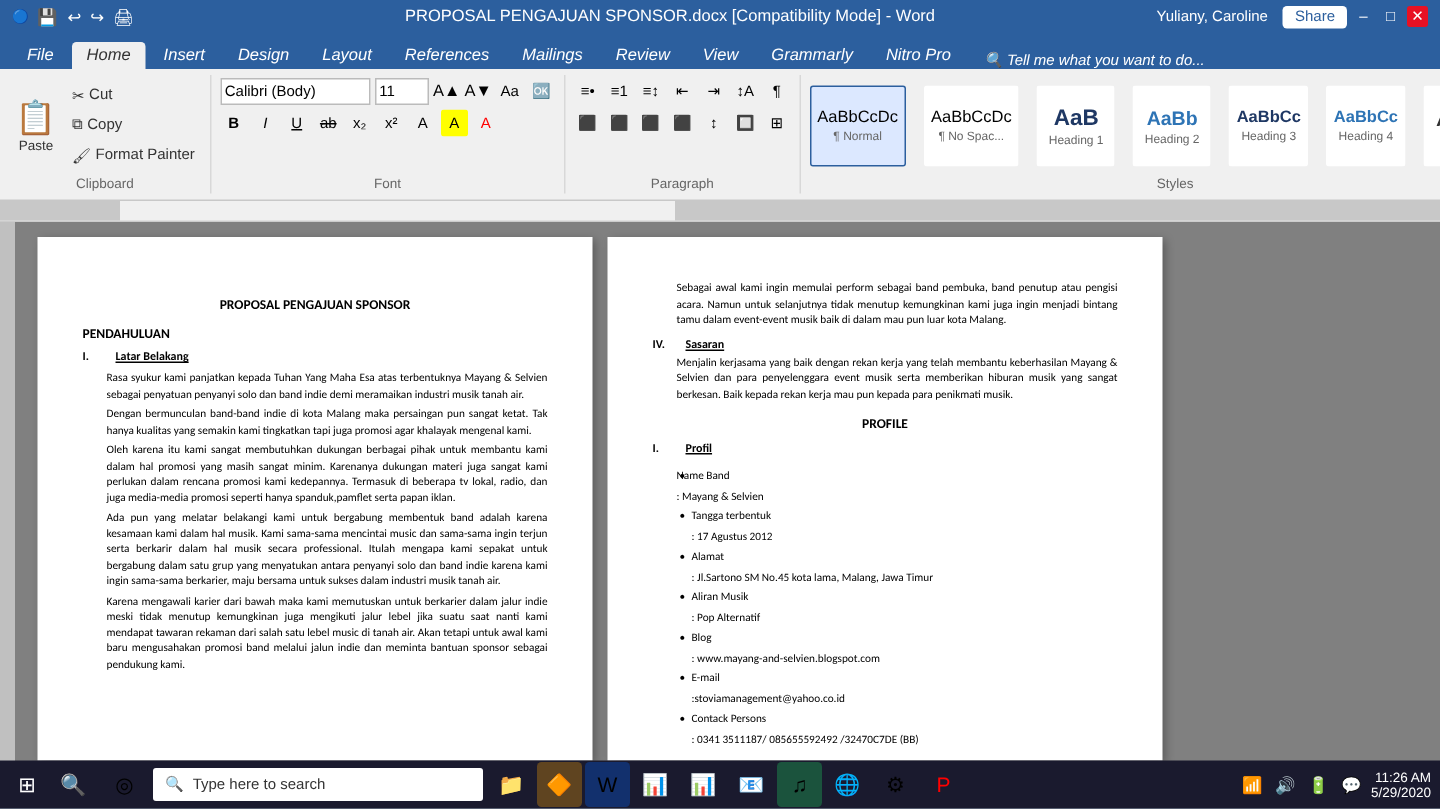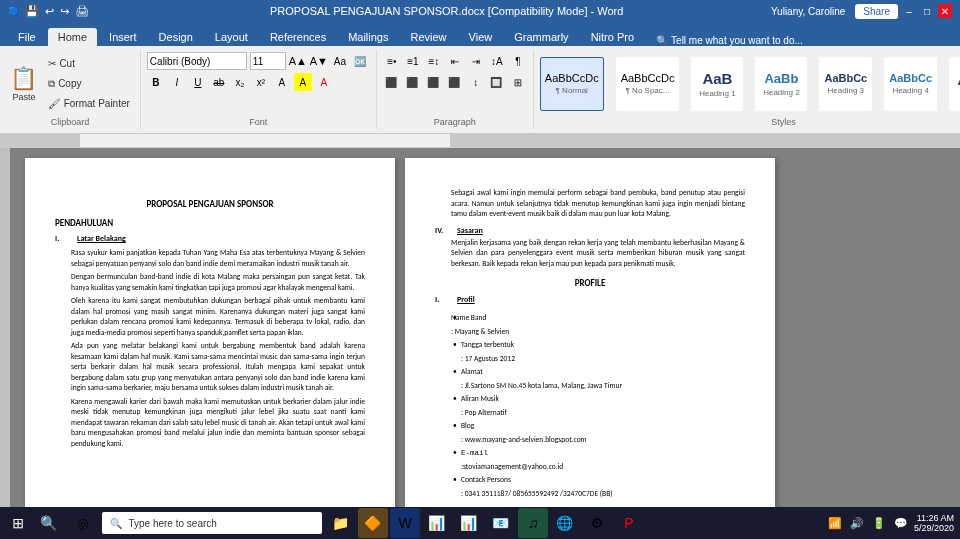--- a/index.html
+++ b/index.html
@@ -24,20 +24,21 @@
     .title-icon { font-size: 9px; }
 
     
     .ribbon-tabs {
       background: #2c5f9e;
       height: 24px;
       display: flex;
       align-items: flex-end;
       padding-left: 8px;
       gap: 2px;
+      font-style: italic;
     }
     .ribbon-tab {
       padding: 3px 10px;
       font-size: 11px;
       color: white;
       cursor: pointer;
       border-radius: 3px 3px 0 0;
     }
     .ribbon-tab.active {
       background: #f0f0f0;
@@ -489,21 +490,21 @@
           </div>
           <div class="bullet-item" style="display:flex;gap:4px;font-size:7.5px;margin-bottom:2px;">
             <span style="min-width:70px;">Aliran Musik</span>
             <span>: Pop Alternatif</span>
           </div>
           <div class="bullet-item" style="display:flex;gap:4px;font-size:7.5px;margin-bottom:2px;">
             <span style="min-width:70px;">Blog</span>
             <span>: www.mayang-and-selvien.blogspot.com</span>
           </div>
           <div class="bullet-item" style="display:flex;gap:4px;font-size:7.5px;margin-bottom:2px;">
-            <span style="min-width:70px;font-family:Liberation Mono, monospace;">E-mail</span>
+            <span style="min-width:70px;">E-mail</span>
             <span>:stoviamanagement@yahoo.co.id</span>
           </div>
           <div class="bullet-item" style="display:flex;gap:4px;font-size:7.5px;margin-bottom:2px;">
             <span style="min-width:70px;">Contack Persons</span>
             <span>: 0341 3511187/ 085655592492 /32470C7DE (BB)</span>
           </div>
         </div>
       </div>
 
     </div>

